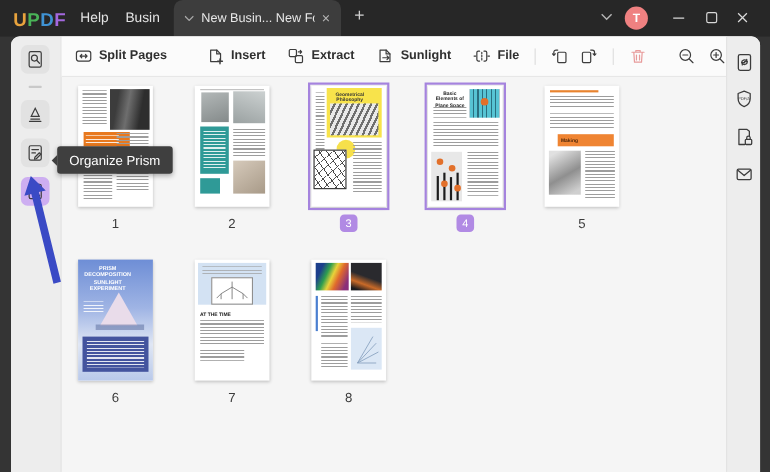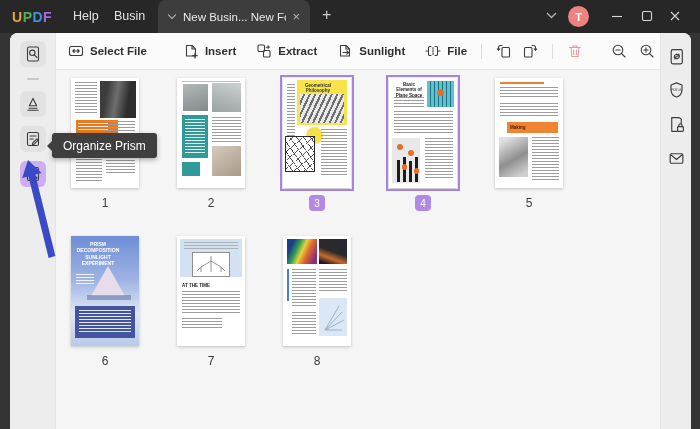--- a/index.html
+++ b/index.html
@@ -2,21 +2,21 @@
 <html><head>
 <meta charset="utf-8">
 <style>
   *{box-sizing:border-box;margin:0;padding:0}
   html,body{width:700px;height:429px;overflow:hidden}
   body{font-family:"Liberation Sans","DejaVu Sans",sans-serif;background:#2b2b2b}
   .window{position:relative;width:700px;height:429px}
 
   
   .titlebar{position:relative;height:33px;background:#272727}
-  .logo{position:absolute;left:12px;top:9px;font-size:14px;font-weight:bold;letter-spacing:.5px}
+  .logo{position:absolute;left:12px;top:9px;font-size:17px;font-weight:bold;letter-spacing:.5px}
   .menu{position:absolute;top:9px;font-size:12.5px;color:#e3e3e3;cursor:default}
   .menu-file{left:73px}
   .menu-help{left:114px}
   .tab{position:absolute;left:158px;top:0;width:152px;height:33px;background:#3d3d3d;border-radius:8px 8px 0 0;display:flex;align-items:center;padding:0 10px}
   .tab-caret{margin-right:7px;display:flex}
   .tab-title{flex:1;font-size:11.5px;color:#e8e8e8;white-space:nowrap;overflow:hidden}
   .tab-close{color:#b5b5b5;font-size:13px;margin-left:6px}
   .newtab{position:absolute;left:322px;top:7px;color:#cfcfcf;font-size:16px;line-height:16px}
   .tb-chevron{position:absolute;left:546px;top:12px;display:flex}
   .avatar{position:absolute;left:568px;top:6px;width:21px;height:21px;border-radius:50%;background:#ef8181;color:#fff;font-size:11px;font-weight:bold;display:flex;align-items:center;justify-content:center}
@@ -163,21 +163,21 @@
       <div class="center">
 
         <div class="toolbar">
           <div class="tbtn ml6">
             <svg width="16" height="16" viewBox="0 0 16 16">
                 <g fill="none" stroke="#3d3d3d" stroke-width="1.1" stroke-linecap="round" stroke-linejoin="round">
                   <rect x="1.5" y="3.5" width="13" height="9" rx="2"></rect>
                   <path d="M4.8 8h6.4M6.3 6.5L4.8 8l1.5 1.5M9.7 6.5L11.2 8l-1.5 1.5"></path>
                 </g>
               </svg>
-            <span>Select File</span>
+            <span>Split Pages</span>
           </div>
           <div class="tbtn ml36">
             <svg width="16" height="16" viewBox="0 0 16 16">
                 <g fill="none" stroke="#3d3d3d" stroke-width="1.1" stroke-linecap="round" stroke-linejoin="round">
                   <path d="M3.5 2.5h5.5l3.5 3.5v7h-9z"></path>
                   <path d="M9 2.5V6h3.5"></path>
                   <path d="M12 10.5v4.4M9.8 12.7h4.4" stroke-width="1.3"></path>
                 </g>
               </svg>
             <span>Insert</span>

